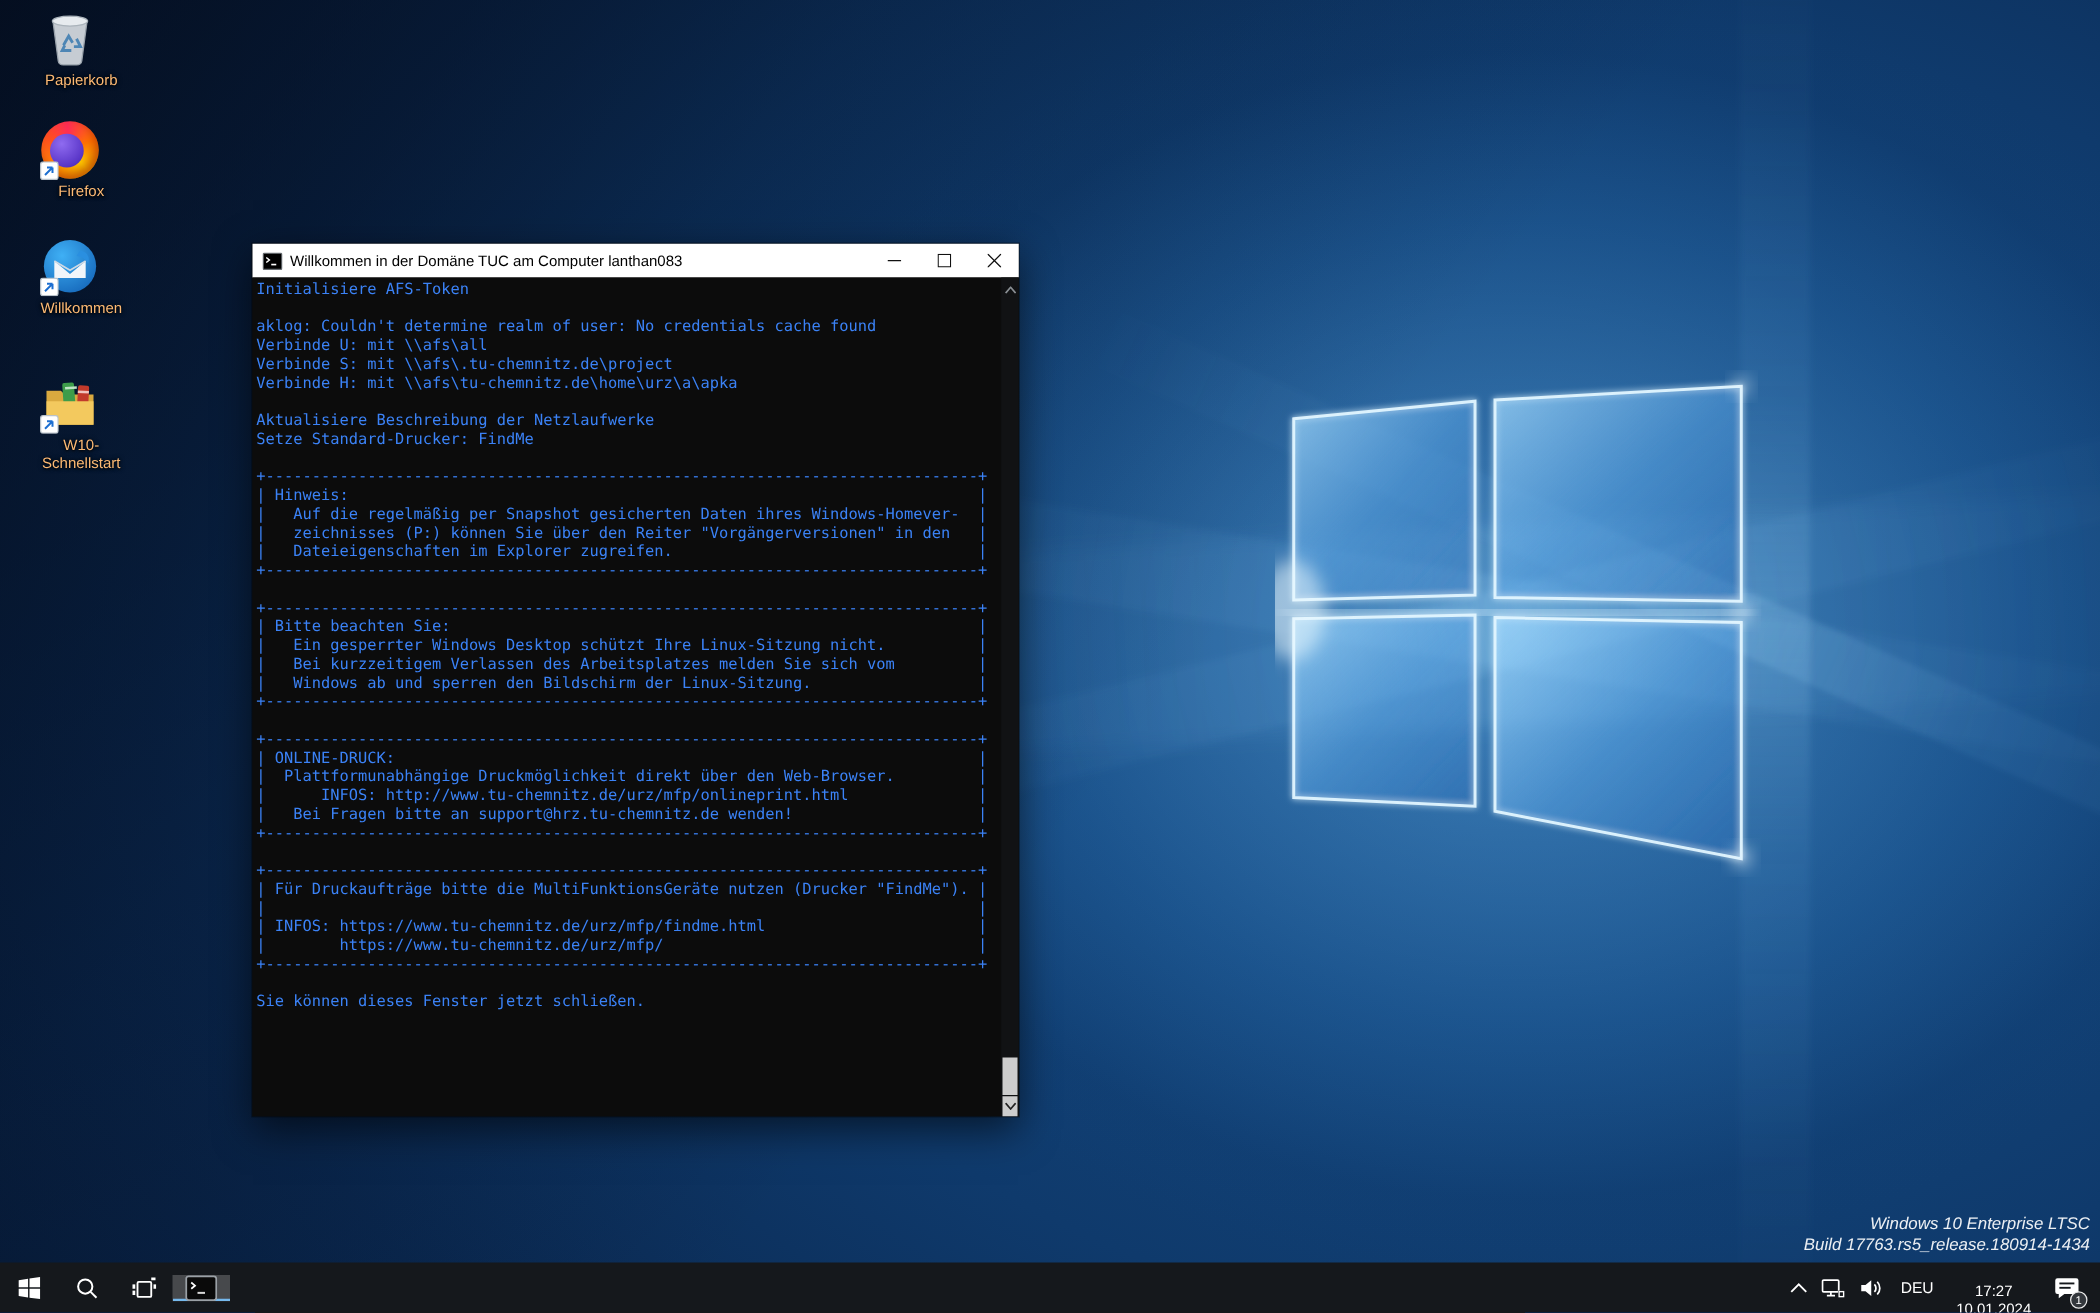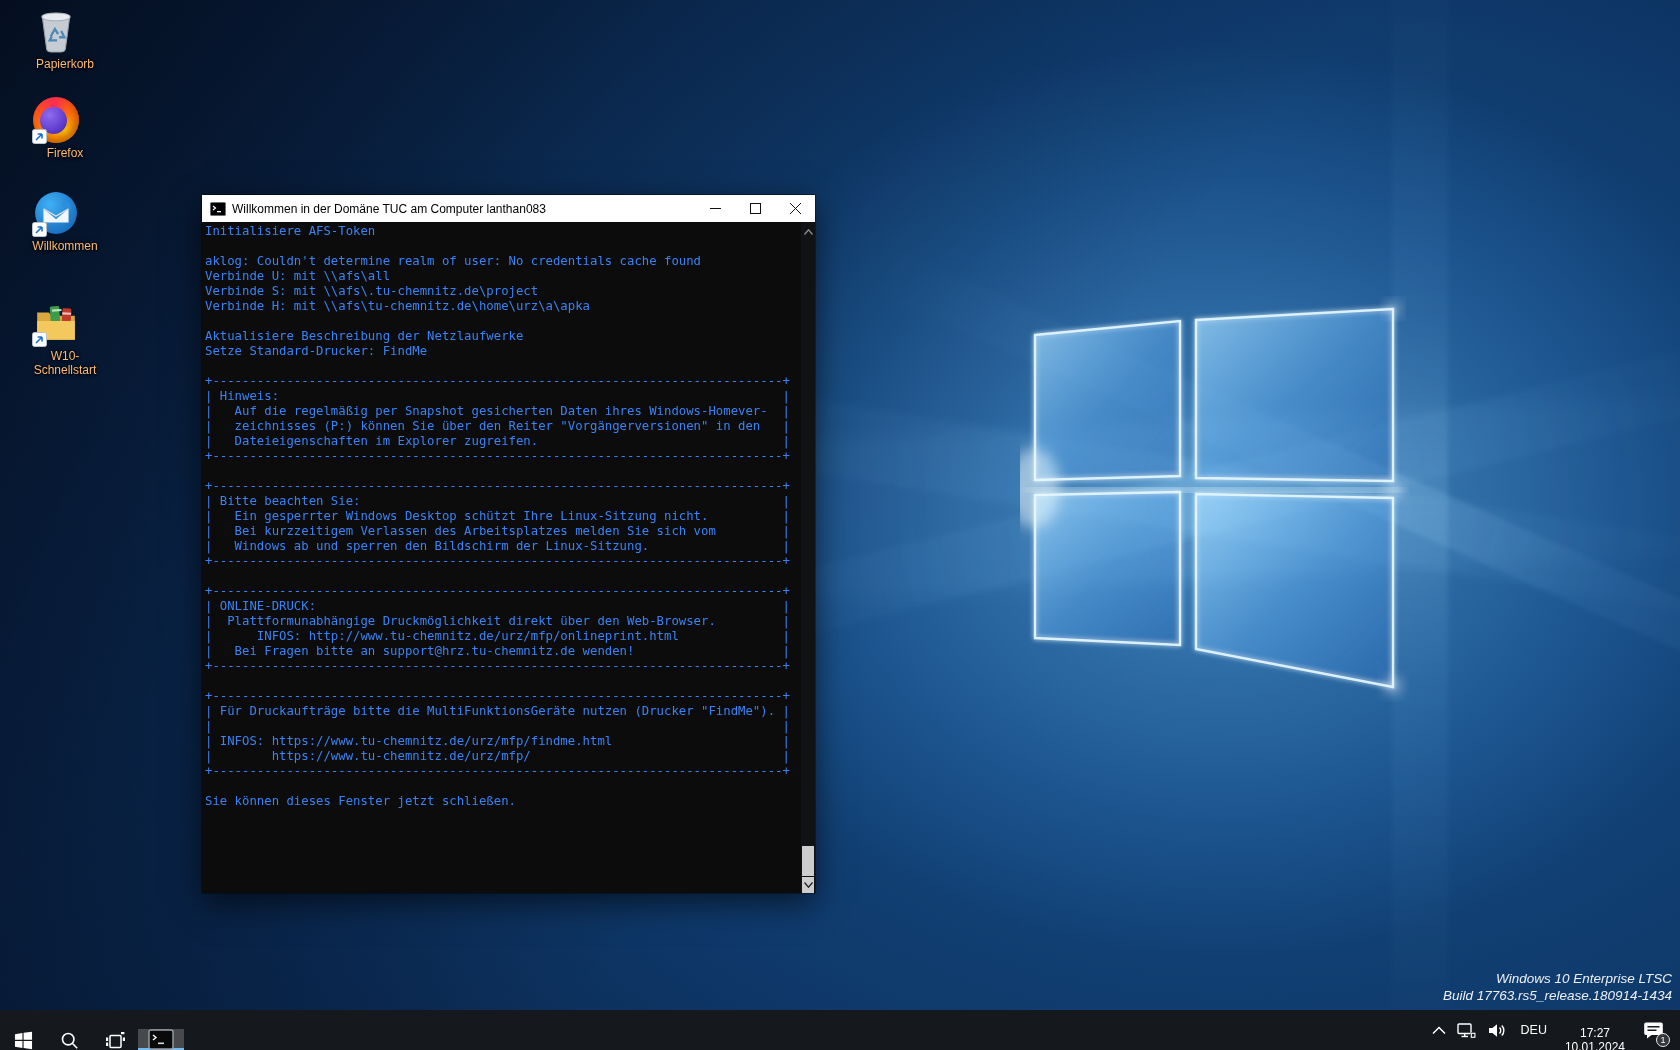--- a/index.html
+++ b/index.html
@@ -51,21 +51,21 @@
   .console-body pre { font-family:"DejaVu Sans Mono", monospace; font-size:12.3px; line-height:15px;
     color:#3b82f6; padding:2px 0 0 3px; white-space:pre; }
   .sbar { position:absolute; right:0; top:0; width:14px; height:671px; background:#111214; }
   .sbar .up { position:absolute; top:3px; left:0; width:14px; height:14px; display:flex; align-items:center; justify-content:center; }
   .sbar .thumb { position:absolute; bottom:17px; left:1px; width:12px; height:30px; background:#cdcdcd; }
   .sbar .down { position:absolute; bottom:0; left:1px; width:12px; height:16px; background:#cdcdcd;
     display:flex; align-items:center; justify-content:center; }
 
   
   .taskbar { position:absolute; left:0; bottom:0; width:1680px; height:40px; background:#15181c;
-    display:flex; align-items:flex-end; }
+    display:flex; align-items:center; }
   .tb-btn { width:46px; border:0; background:transparent; display:flex; align-items:center; justify-content:center; cursor:default; }
   .tb-btn.active { background:#47494c; box-shadow:inset 0 -2px 0 #76b9ed; }
   .tray { position:absolute; right:4px; top:0; height:40px; display:flex; align-items:center; }
   .tray-btn { height:40px; border:0; background:transparent; display:flex; align-items:center; justify-content:center;
     color:#fff; cursor:default; }
   .tray .lang { font-size:12.5px; color:#fff; padding:0 9px; }
   .clock { text-align:center; color:#fff; font-size:12px; line-height:14px; padding:0 9px;margin-top:20px; }
   .action-wrap { position:relative; padding:0 12px 0 9px; }
   .badge { position:absolute; right:6px; bottom:3px; min-width:14px; height:14px; border-radius:50%;
     background:#33373c; border:1px solid #e8e8e8; color:#fff; font-size:9px; line-height:12px; text-align:center; }

